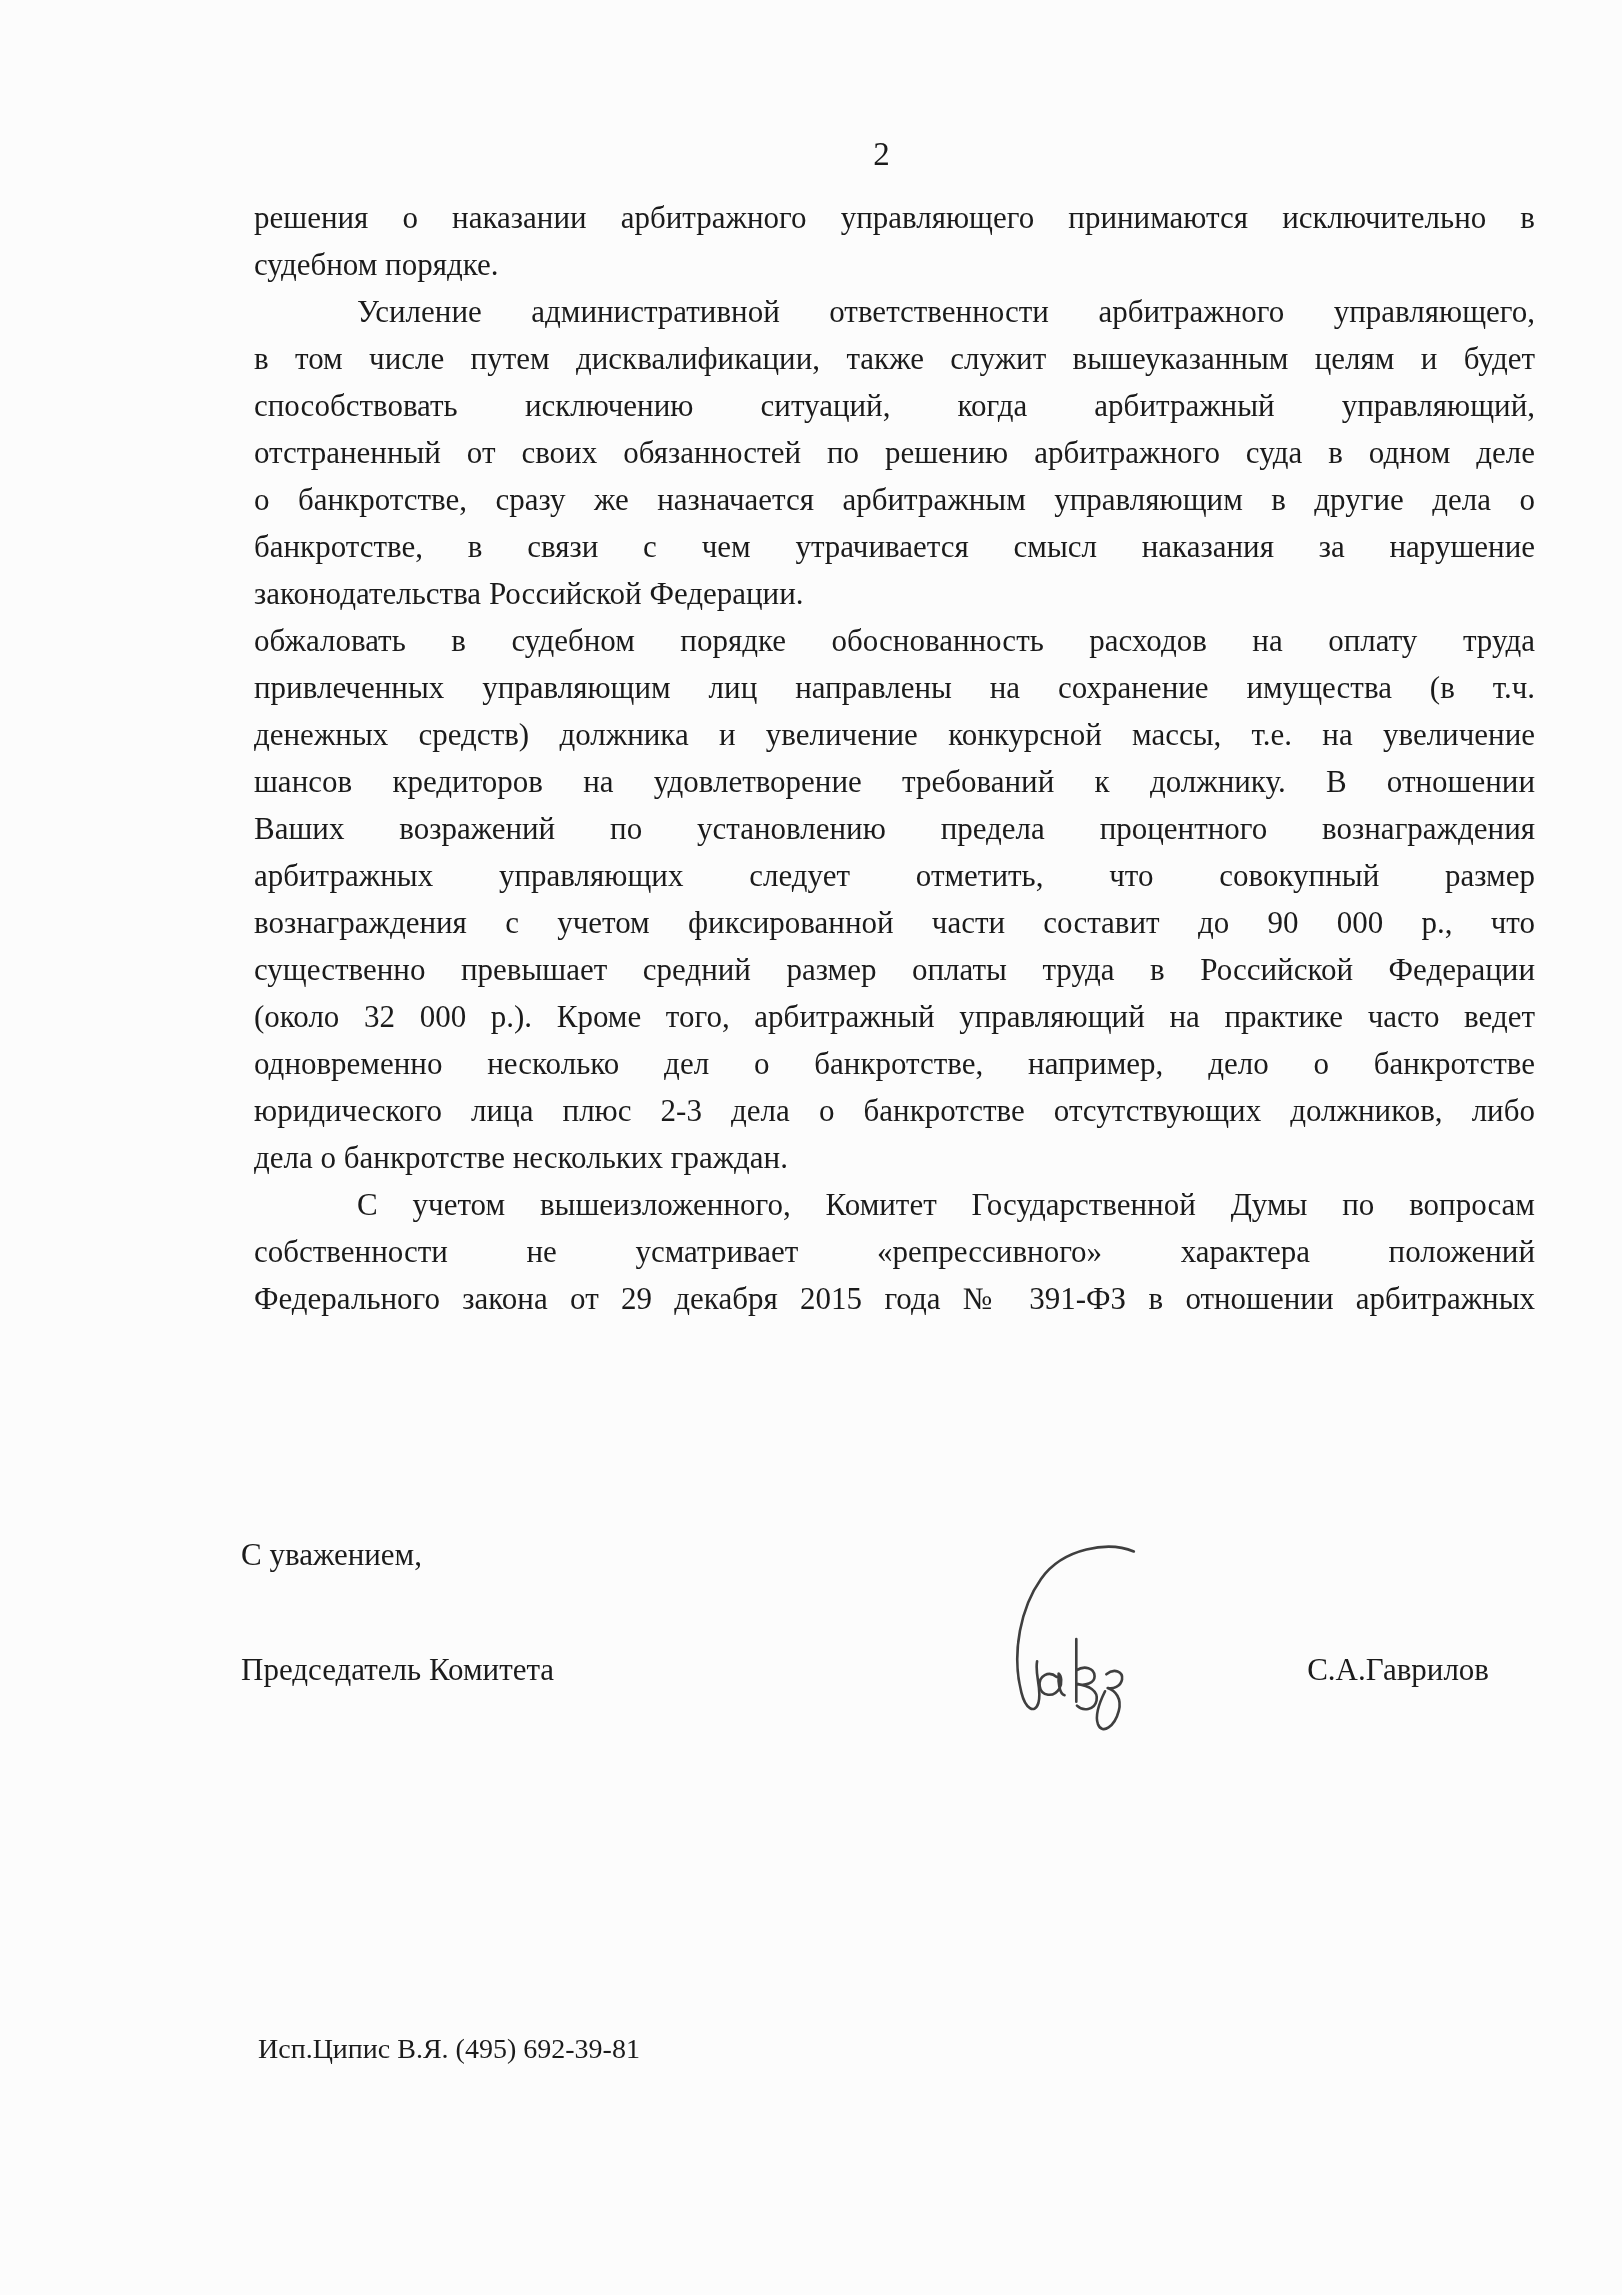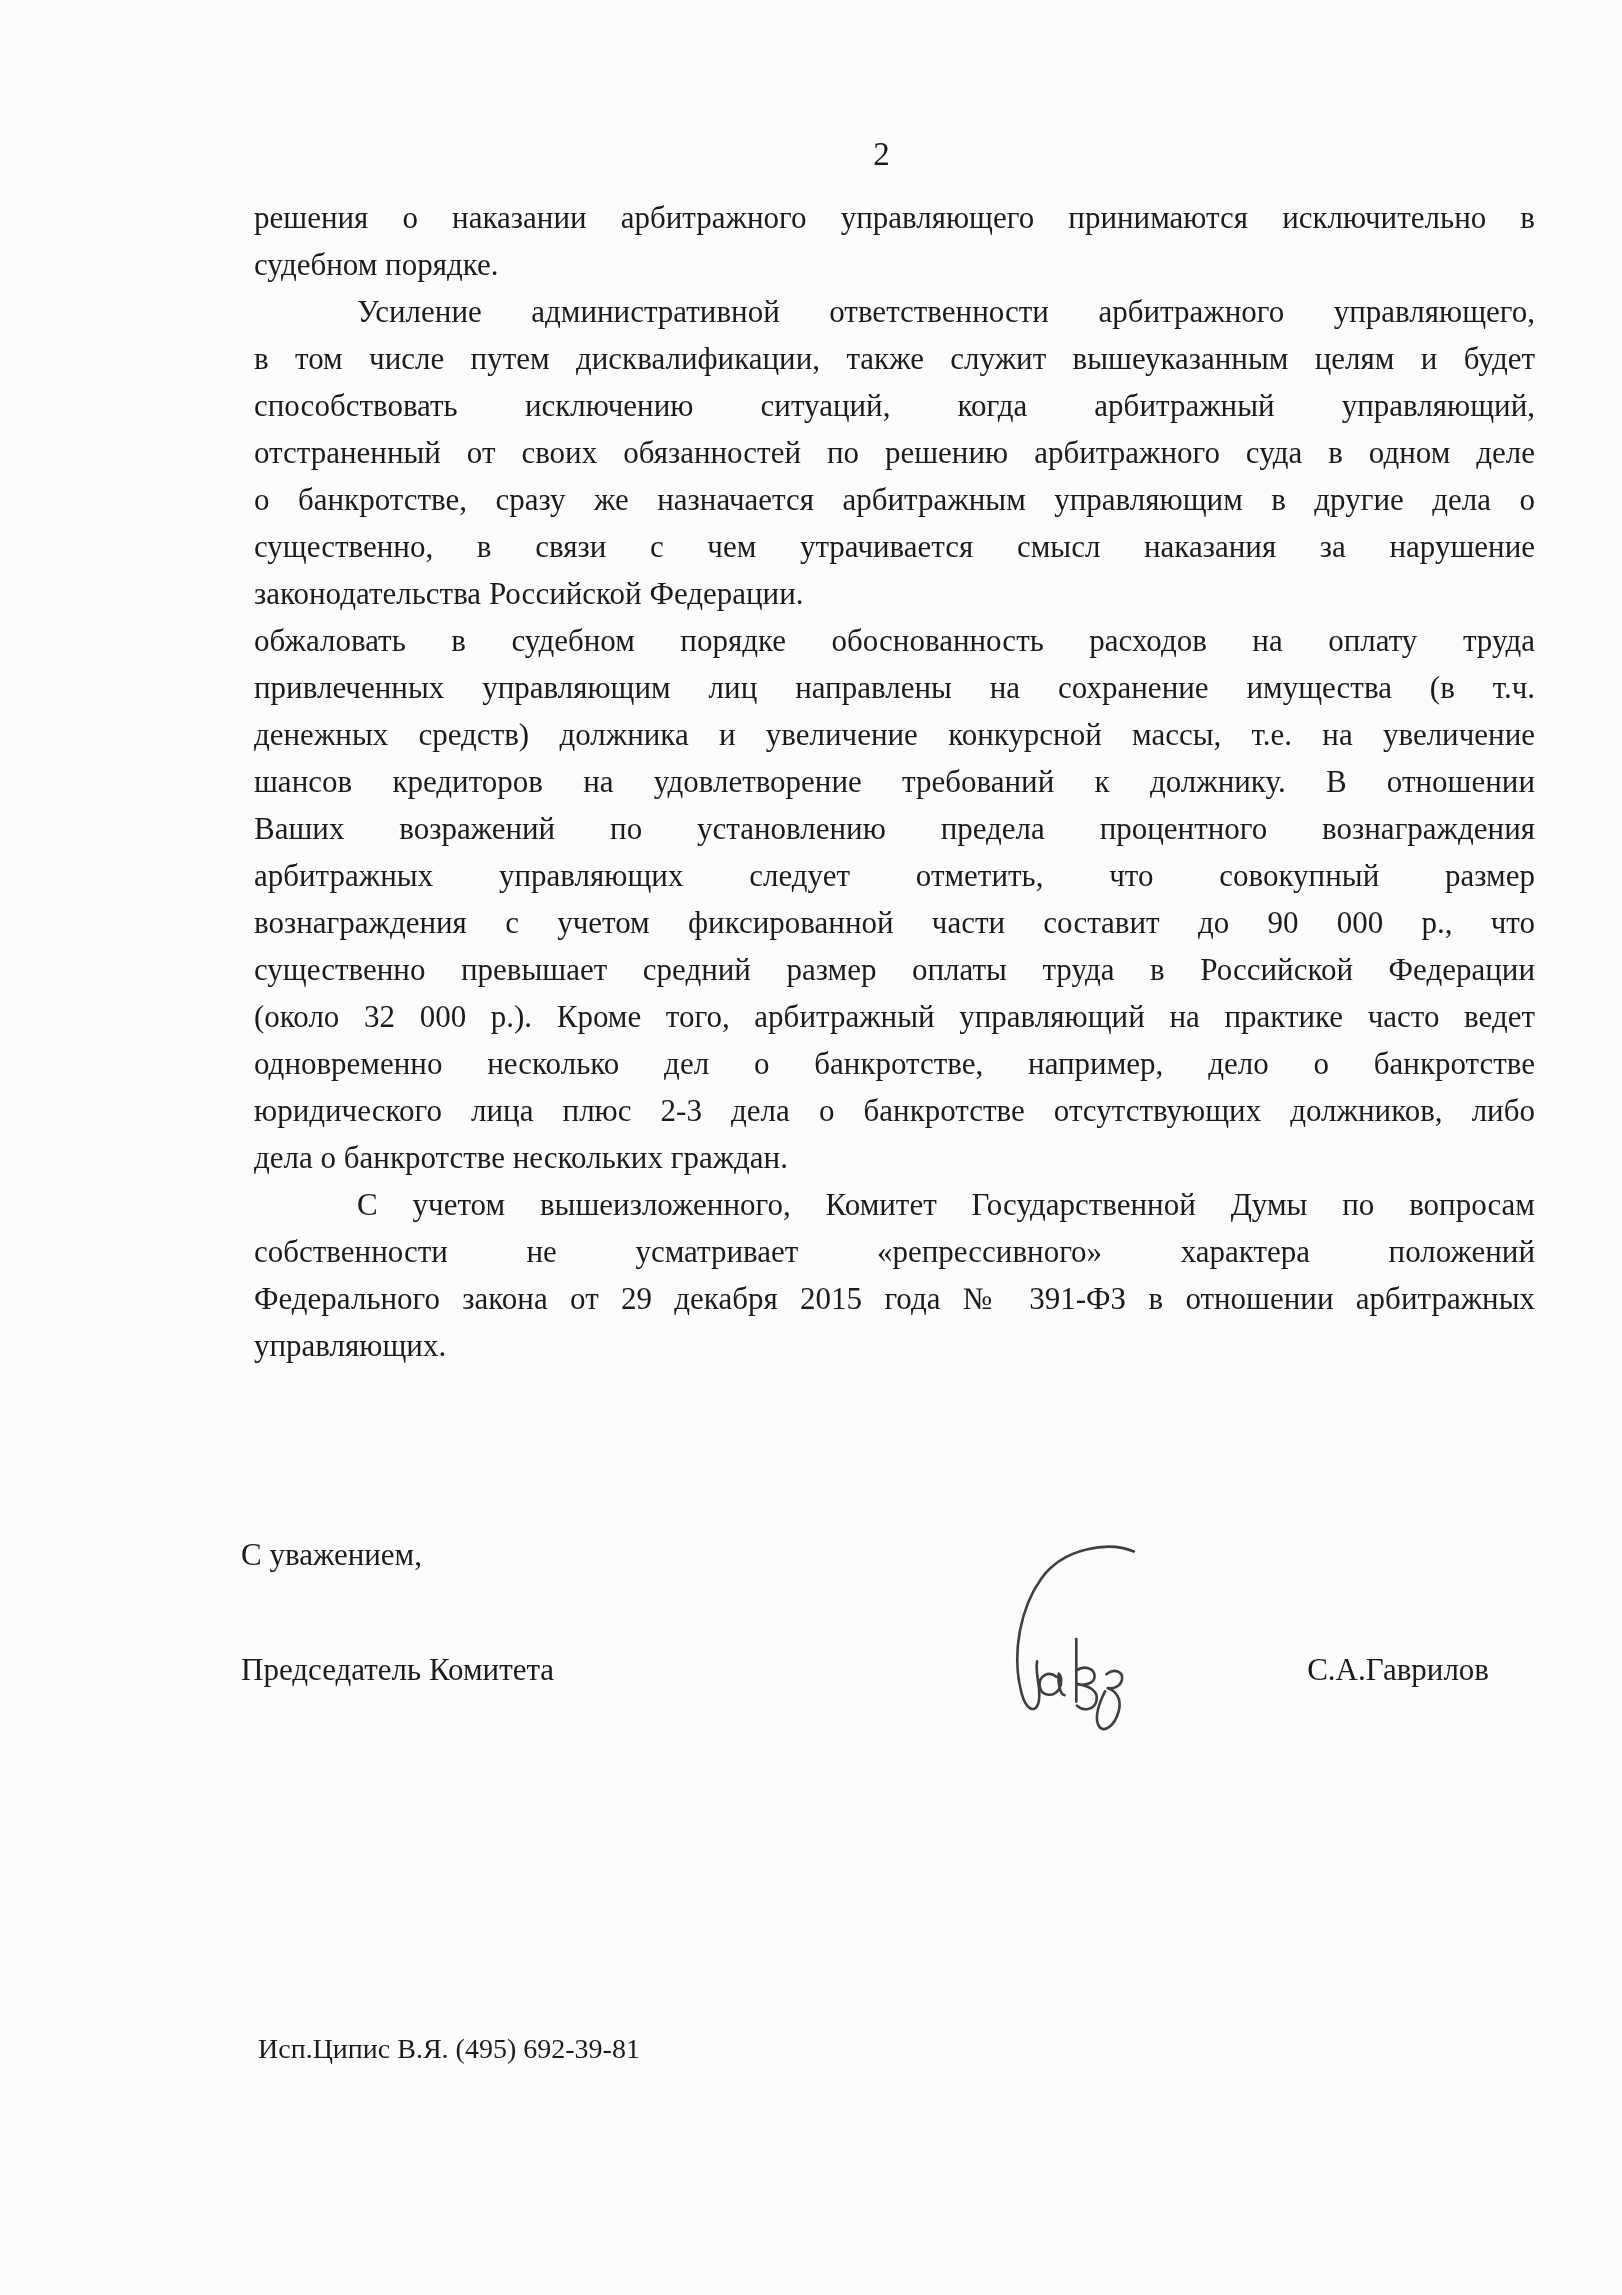--- a/index.html
+++ b/index.html
@@ -98,42 +98,41 @@
       <div>
         <div class="line just">решения о наказании арбитражного управляющего принимаются исключительно в</div>
         <div class="line">судебном порядке.</div>
       </div>
       <div>
         <div class="line just indent">Усиление административной ответственности арбитражного управляющего,</div>
         <div class="line just">в том числе путем дисквалификации, также служит вышеуказанным целям и будет</div>
         <div class="line just">способствовать исключению ситуаций, когда арбитражный управляющий,</div>
         <div class="line just">отстраненный от своих обязанностей по решению арбитражного суда в одном деле</div>
         <div class="line just">о банкротстве, сразу же назначается арбитражным управляющим в другие дела о</div>
-        <div class="line just">существенно, в связи с чем утрачивается смысл наказания за нарушение</div>
+        <div class="line just">банкротстве, в связи с чем утрачивается смысл наказания за нарушение</div>
         <div class="line">законодательства Российской Федерации.</div>
       </div>
       <div>
         <div class="line just">обжаловать в судебном порядке обоснованность расходов на оплату труда</div>
         <div class="line just">привлеченных управляющим лиц направлены на сохранение имущества (в т.ч.</div>
         <div class="line just">денежных средств) должника и увеличение конкурсной массы, т.е. на увеличение</div>
         <div class="line just">шансов кредиторов на удовлетворение требований к должнику. В отношении</div>
         <div class="line just">Ваших возражений по установлению предела процентного вознаграждения</div>
         <div class="line just">арбитражных управляющих следует отметить, что совокупный размер</div>
         <div class="line just">вознаграждения с учетом фиксированной части составит до 90 000 р., что</div>
         <div class="line just">существенно превышает средний размер оплаты труда в Российской Федерации</div>
         <div class="line just">(около 32 000 р.). Кроме того, арбитражный управляющий на практике часто ведет</div>
         <div class="line just">одновременно несколько дел о банкротстве, например, дело о банкротстве</div>
         <div class="line just">юридического лица плюс 2-3 дела о банкротстве отсутствующих должников, либо</div>
         <div class="line">дела о банкротстве нескольких граждан.</div>
       </div>
       <div>
         <div class="line just indent">С учетом вышеизложенного, Комитет Государственной Думы по вопросам</div>
         <div class="line just">собственности не усматривает «репрессивного» характера положений</div>
         <div class="line just">Федерального закона от 29 декабря 2015 года № 391-ФЗ в отношении арбитражных</div>
-        <div class="line">управляющих.</div>
       </div>
     </div>
 
   <div class="closing">С уважением,</div>
 
   <svg class="signature-svg" viewBox="0 0 270 300" xmlns="http://www.w3.org/2000/svg">
     <g fill="none" stroke="#3f3f3f" stroke-width="4" stroke-linecap="round" stroke-linejoin="round">
       <path d="M 238 16 C 200 0 130 10 96 58 C 66 100 50 170 66 232 C 72 256 86 266 92 248 C 98 226 86 206 90 184"></path>
       <path d="M 120 208 C 108 198 92 206 94 222 C 96 238 116 240 124 226 C 129 217 127 206 123 203 C 122 216 124 234 132 236"></path>
       <path d="M 150 150 C 150 180 150 215 150 246 M 150 198 C 162 190 178 194 178 207 C 178 218 163 222 152 219 C 168 221 184 229 181 244 C 178 259 160 261 151 252"></path>

